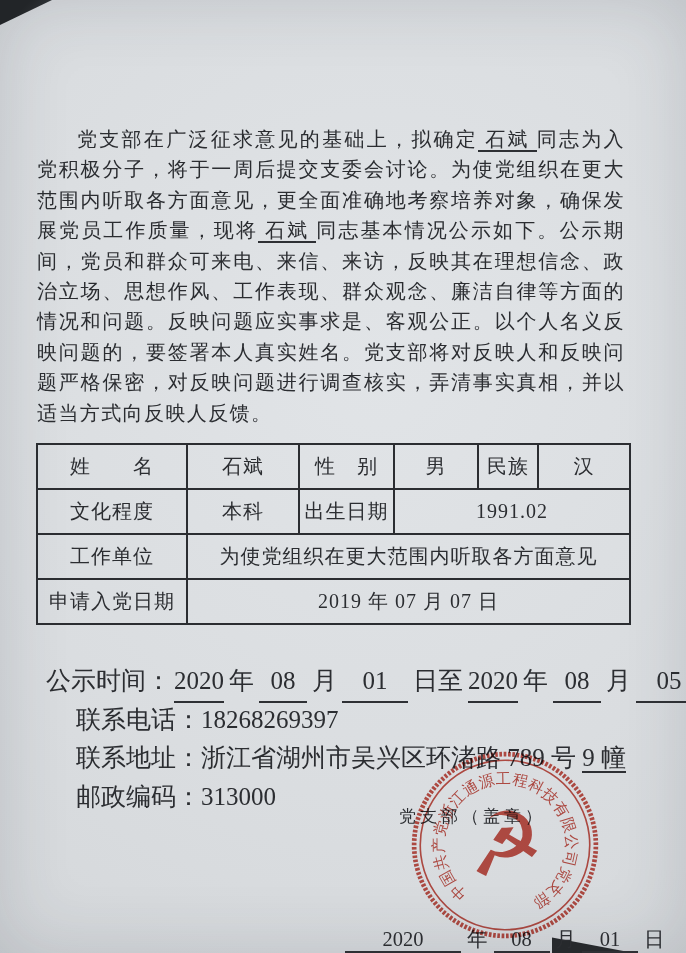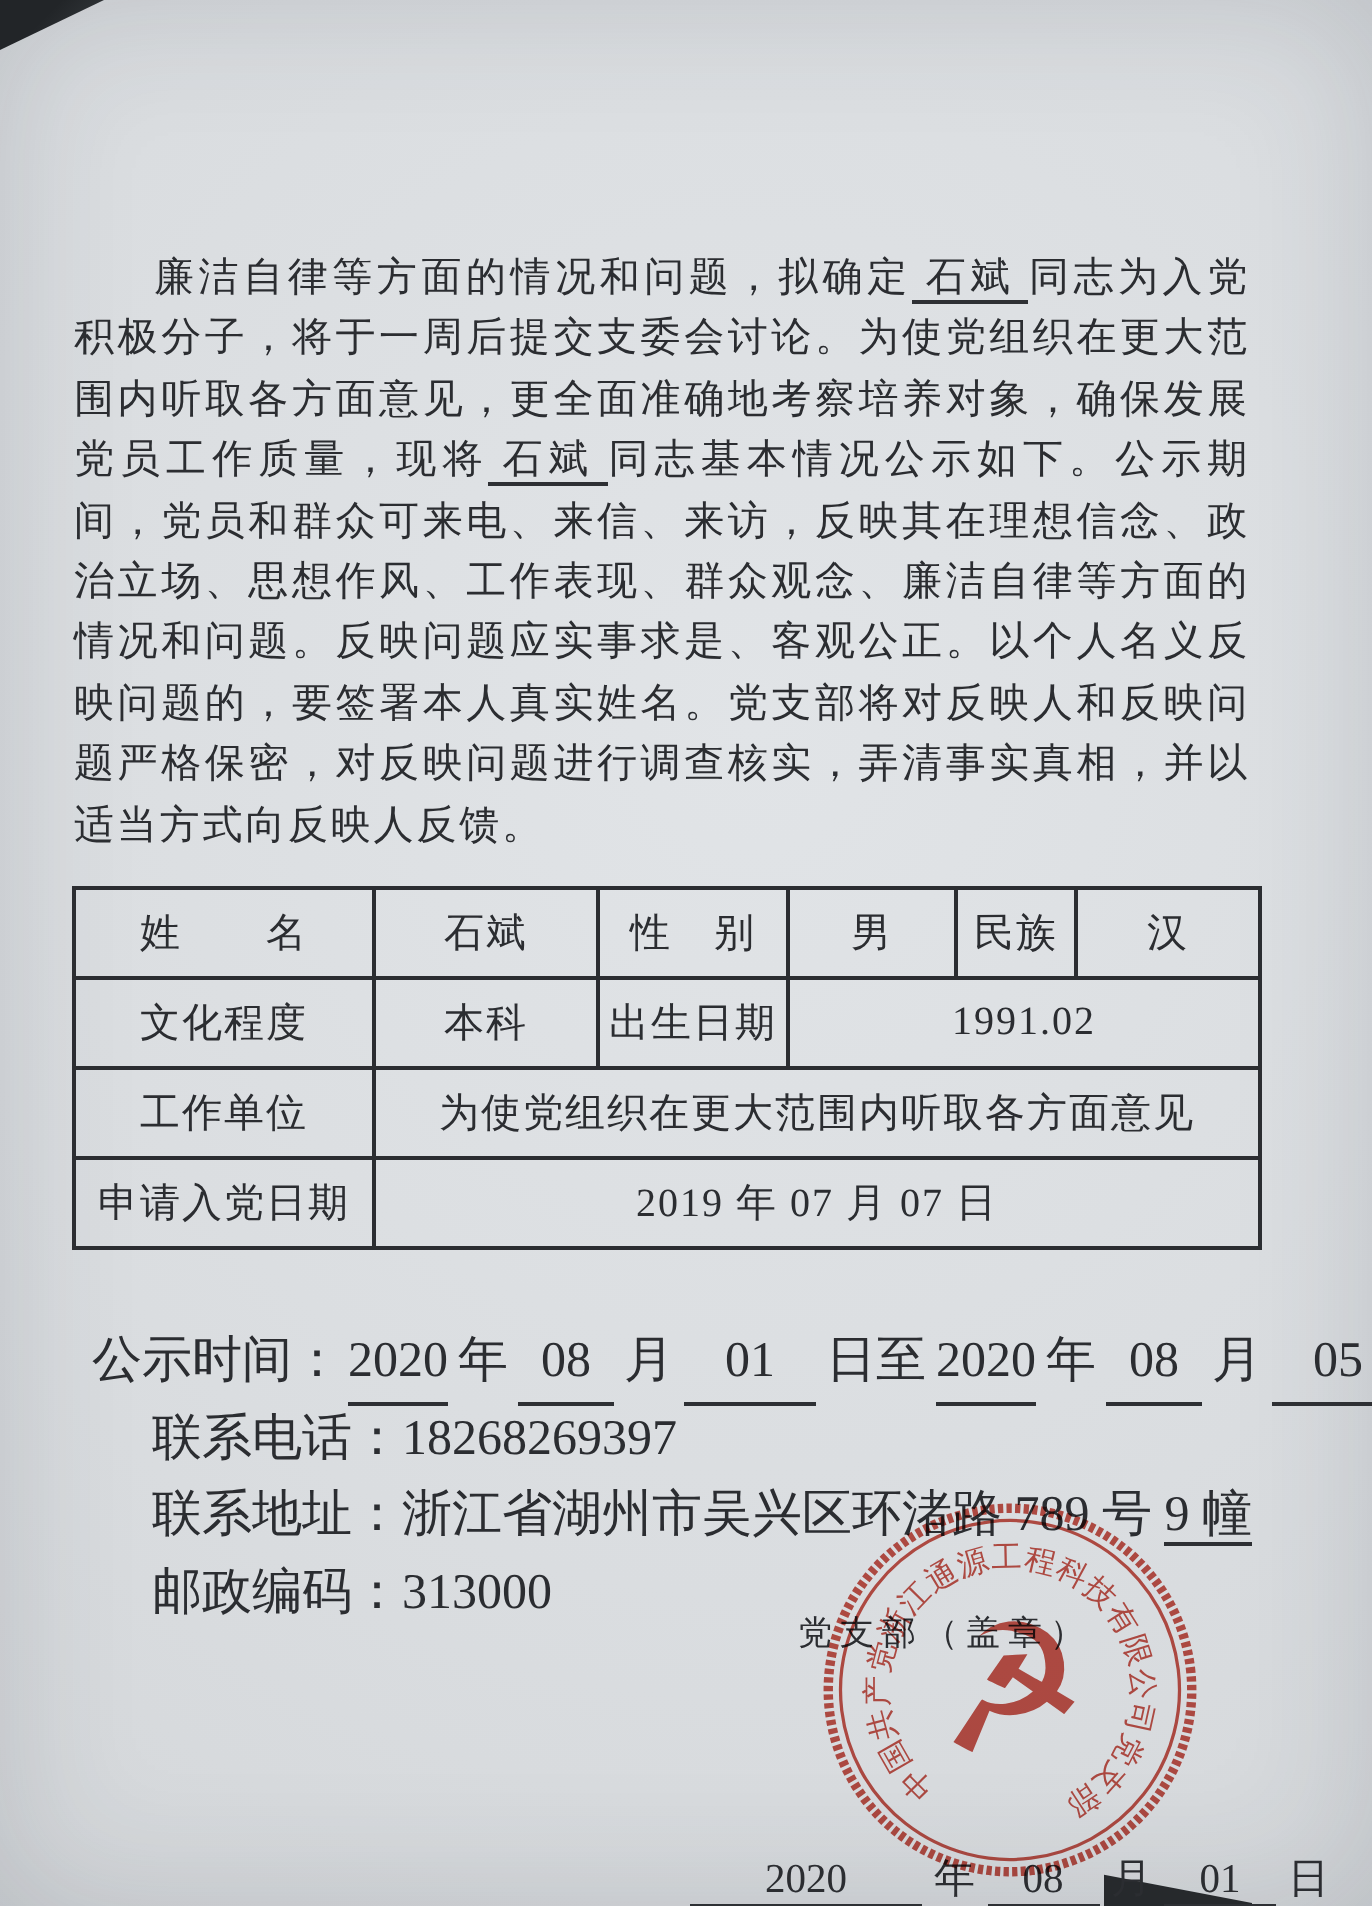--- a/index.html
+++ b/index.html
@@ -76,21 +76,21 @@
 </style>
 </head>
 <body>
 
 <div class="paper">
 
   <div class="corner-tl"></div>
   <div class="corner-br"></div>
 
 
-  <p class="body-text"><span>廉洁自律等方面的情况和问题，拟确定</span><span class="blank">石斌</span><span>同志为入党积极分子，将于一周后提交支委会讨论。为使党组织在更大范围内听取各方面意见，更全面准确地考察培养对象，确保发展党员工作质量，现将</span><span class="blank">石斌</span><span>同志基本情况公示如下。公示期间，党员和群众可来电、来信、来访，反映其在理想信念、政治立场、思想作风、工作表现、群众观念、廉洁自律等方面的情况和问题。反映问题应实事求是、客观公正。以个人名义反映问题的，要签署本人真实姓名。党支部将对反映人和反映问题严格保密，对反映问题进行调查核实，弄清事实真相，并以适当方式向反映人反馈。</span></p>
+  <p class="body-text"><span>党支部在广泛征求意见的基础上，拟确定</span><span class="blank">石斌</span><span>同志为入党积极分子，将于一周后提交支委会讨论。为使党组织在更大范围内听取各方面意见，更全面准确地考察培养对象，确保发展党员工作质量，现将</span><span class="blank">石斌</span><span>同志基本情况公示如下。公示期间，党员和群众可来电、来信、来访，反映其在理想信念、政治立场、思想作风、工作表现、群众观念、廉洁自律等方面的情况和问题。反映问题应实事求是、客观公正。以个人名义反映问题的，要签署本人真实姓名。党支部将对反映人和反映问题严格保密，对反映问题进行调查核实，弄清事实真相，并以适当方式向反映人反馈。</span></p>
 
   <table class="info-table">
     <colgroup>
       <col style="width:150px">
         <col style="width:112px">
         <col style="width:95px">
       <col style="width:84px">
         <col style="width:60px">
         <col style="width:92px">
     </colgroup>

